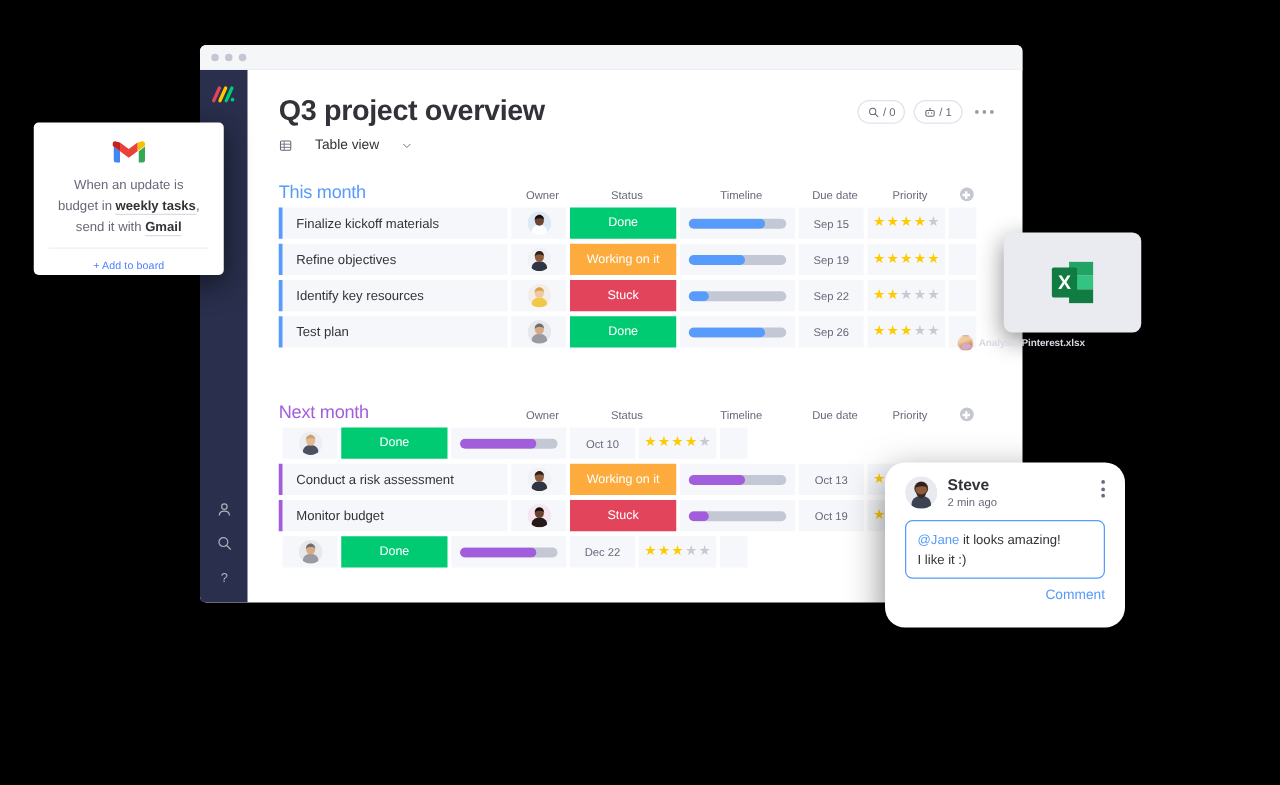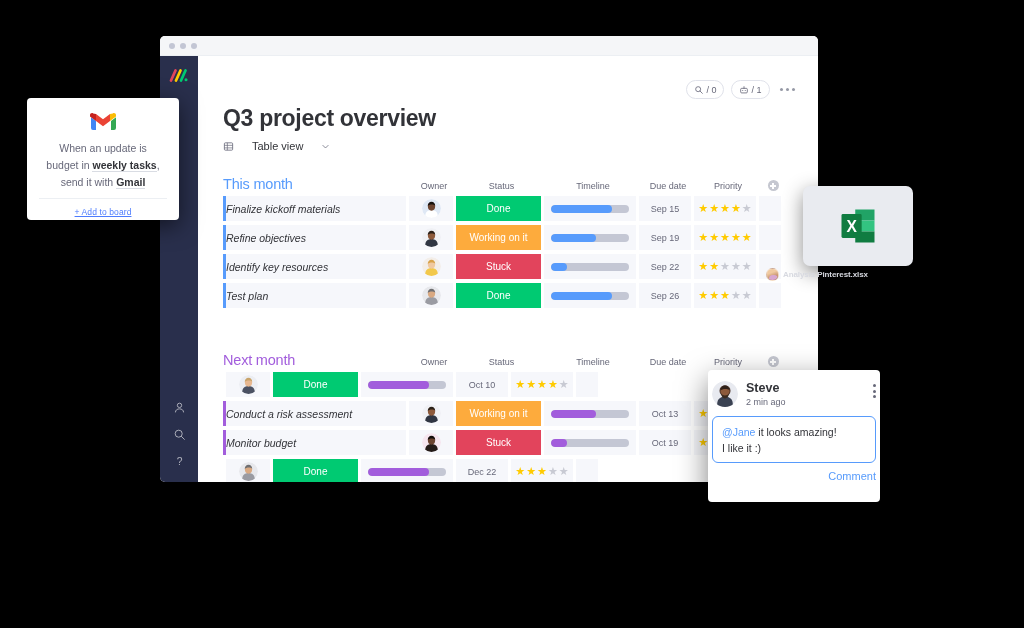--- a/index.html
+++ b/index.html
@@ -22,21 +22,21 @@
   .gmail-body { padding: 13px 12px 8px 12px; text-align: center; }
   .gmail-logo { width: 26px; height: 20px; margin: 0 auto 9px auto; display: block; }
   .gmail-text {
     font-size: 10.5px; color: #676879; line-height: 17px;
     text-align: center; padding: 0 4px;
   }
   .gmail-text b { color: #323338; font-weight: 700; border-bottom: 1px solid #d9dce3; }
   .gmail-divider { height: 1px; background: #eceff3; margin: 7px 0 0 0; }
   .gmail-add {
     display: block; text-align: center; color: #4d7cfe;
-    font-size: 8.5px; padding: 8px 0 0 0; letter-spacing: .1px; text-decoration: underline;
+    font-size: 8.5px; padding: 8px 0 0 0; letter-spacing: .1px;
   }
 
   
   .excel-card {
     position: absolute; left: 803px; top: 186px;
     width: 110px; height: 80px;
     background: #e9ebf0; border-radius: 7px;
     box-shadow: 0 6px 20px rgba(0,0,0,.45);
     display: flex; align-items: center; justify-content: center;
     z-index: 4;
@@ -89,21 +89,21 @@
     position: absolute; bottom: 14px; left: 0; width: 100%;
     display: flex; flex-direction: column; align-items: center; gap: 14px;
   }
   .side-ico { width: 13px; height: 13px; opacity: .62; }
 
   .content { flex: 1; padding: 18px 20px 0 25px; position: relative; overflow: hidden; }
 
   .content-head { display: flex; align-items: flex-start; }
   .board-title {
     font-size: 23px; font-weight: 700; color: #323338;
-    letter-spacing: -.3px; line-height: 28px; margin-top: 30px;
+    letter-spacing: -.3px; line-height: 28px;
   }
   .head-actions { margin-left: auto; display: flex; align-items: center; gap: 7px; padding-top: 6px; }
   .pill {
     height: 19px; min-width: 35px; padding: 0 7px;
     border: 1px solid #e0e2ea; border-radius: 11px;
     display: flex; align-items: center; justify-content: center; gap: 2px;
     background: #fff;
   }
   .pill svg { width: 10px; height: 10px; }
   .pill-count { font-size: 9px; color: #676879; }
@@ -130,21 +130,21 @@
   .plus-col::before, .plus-col::after {
     content: ""; position: absolute; background: #fff;
   }
   .plus-col::before { left: 2.5px; top: 5px; width: 6px; height: 1.5px; }
   .plus-col::after { left: 4.75px; top: 2.75px; width: 1.5px; height: 6px; }
 
   .row { display: flex; align-items: center; height: 25px; margin-top: 4px; }
   .cell-name {
     flex: 0 0 183px; height: 25px; background: #f6f7fb;
     border-left: 3px solid #579bfc; display: flex; align-items: center;
-    font-size: 10.5px; color: #323338; font-style: italic;
+    padding-left: 11px; font-size: 10.5px; color: #323338;
   }
   .cell-owner {
     flex: 0 0 44px; height: 25px; background: #f6f7fb;
     margin-left: 3px; display: flex; align-items: center; justify-content: center;
   }
   .avatar { width: 19px; height: 19px; border-radius: 50%; overflow: hidden; position: relative; }
   .cell-status {
     flex: 0 0 85px; height: 25px; margin-left: 3px;
     display: flex; align-items: center; justify-content: center;
     font-size: 10px; color: #ffffff;
@@ -167,24 +167,24 @@
   .star { font-size: 11px; line-height: 11px; }
   .star.on { color: #ffcb00; }
   .star.off { color: #c8cad3; }
   .cell-tail {
     flex: 0 0 22px; height: 25px; background: #f6f7fb; margin-left: 3px;
   }
 
   
   .comment-card {
     position: absolute; left: 708px; top: 370px;
-    width: 172px; height: 132px;
-    background: #ffffff; border-radius: 4px;
+    width: 192px; height: 132px;
+    background: #ffffff; border-radius: 16px;
     box-shadow: 0 10px 30px rgba(0,0,0,.5);
-    padding: 11px 4px; z-index: 6;
+    padding: 11px 16px; z-index: 6;
   }
   .comment-head { display: flex; align-items: flex-start; gap: 8px; }
   .comment-avatar {
     width: 26px; height: 26px; border-radius: 50%; overflow: hidden; flex: 0 0 auto;
   }
   .comment-author { font-size: 12.5px; font-weight: 700; color: #323338; line-height: 14px; }
   .comment-time { font-size: 9px; color: #676879; margin-top: 2px; }
   .comment-kebab { margin-left: auto; display: flex; flex-direction: column; gap: 2.5px; padding-top: 3px; }
   .comment-kebab i { width: 3px; height: 3px; border-radius: 50%; background: #676879; display: block; }
   .comment-box {

